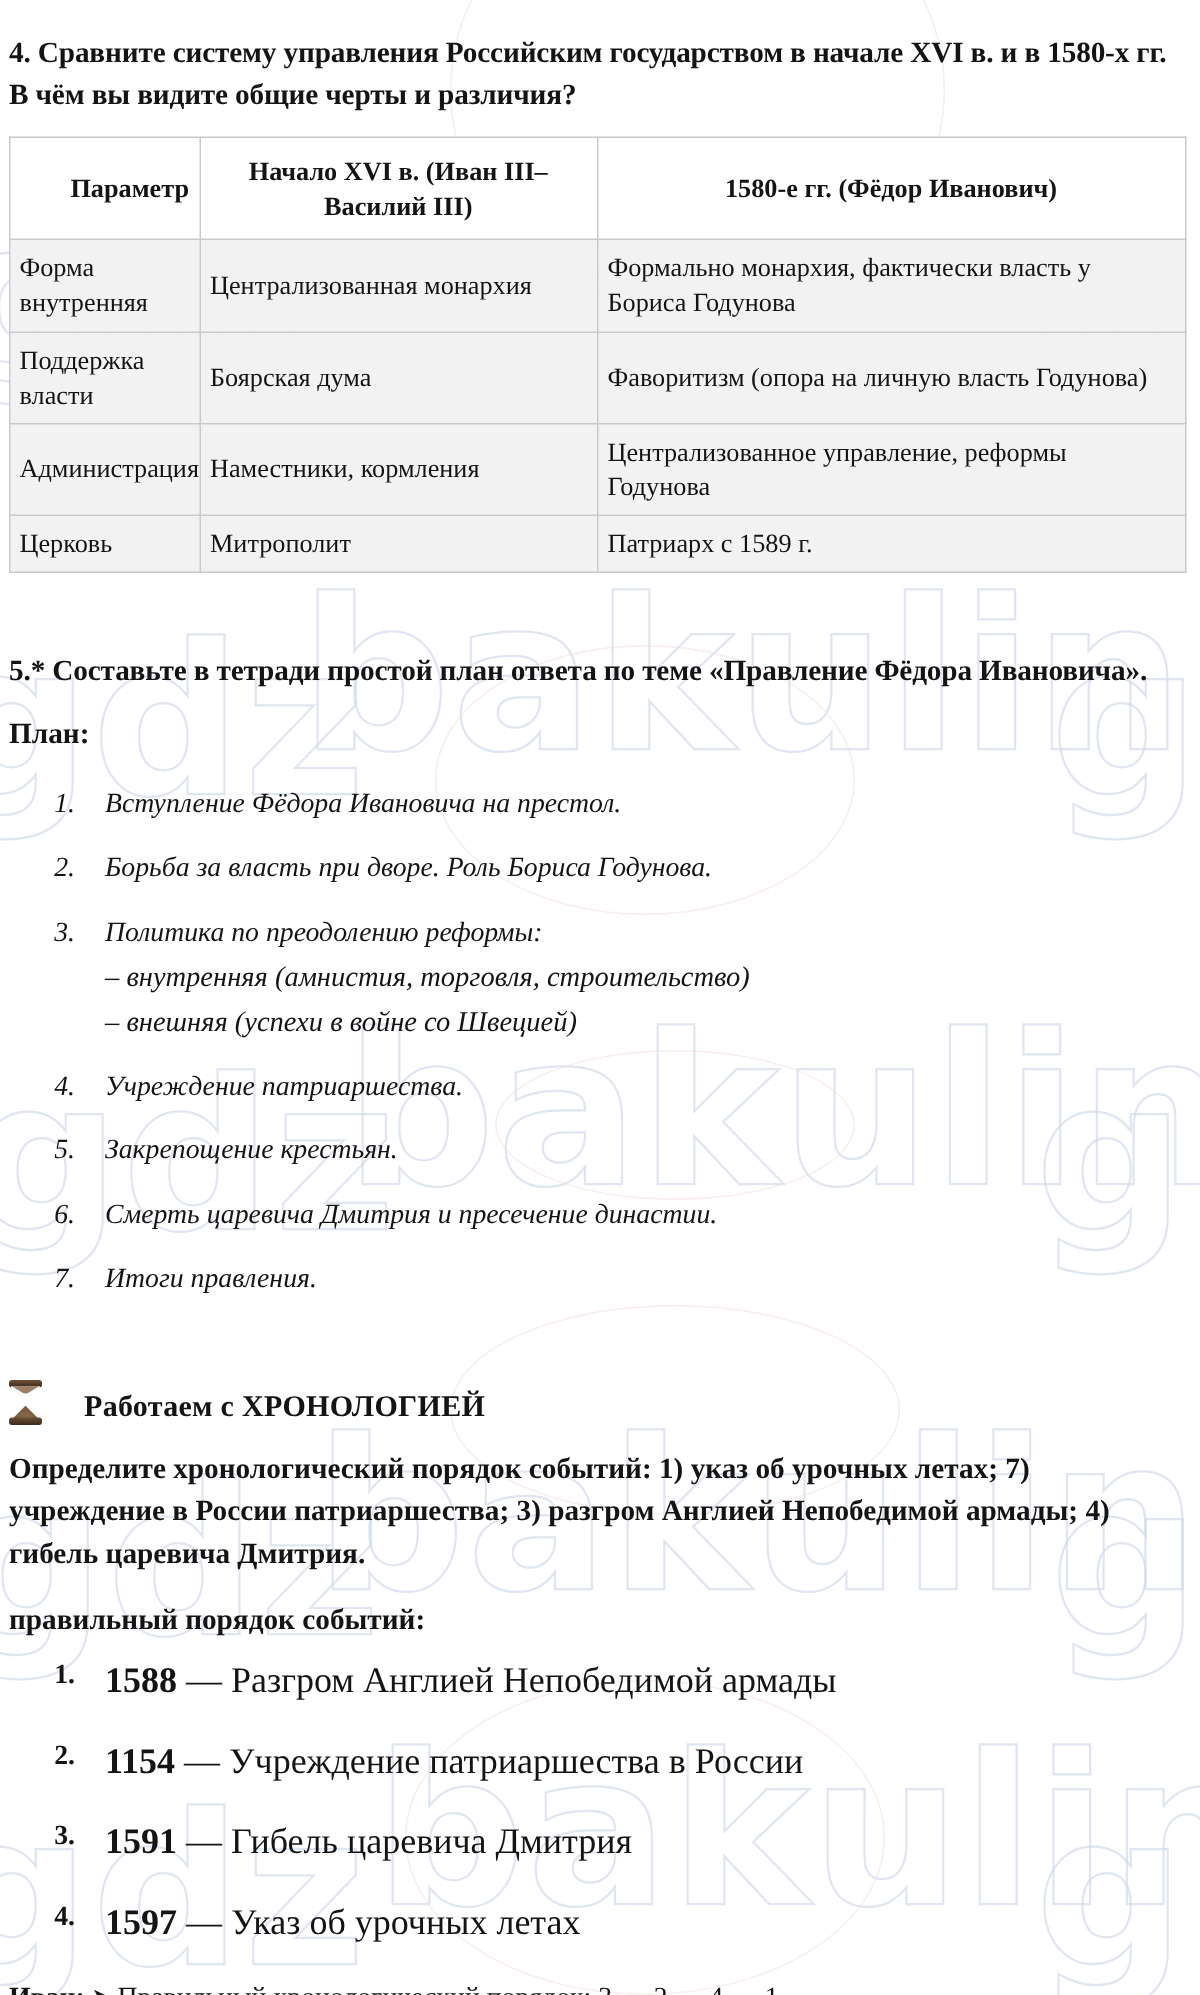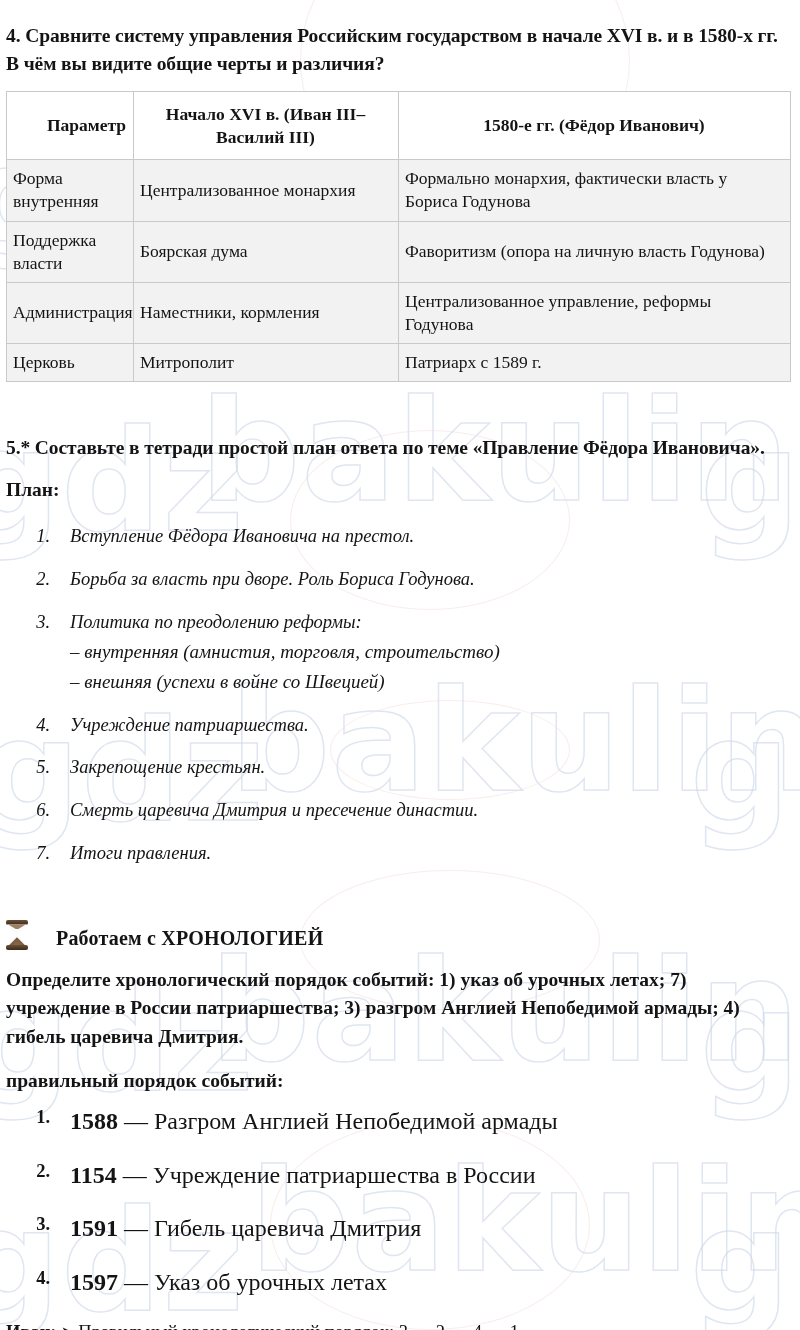--- a/index.html
+++ b/index.html
@@ -277,21 +277,21 @@
     <thead>
       <tr>
         <th class="p1">Параметр</th>
         <th>Начало XVI в. (Иван III–Василий III)</th>
         <th>1580-е гг. (Фёдор Иванович)</th>
       </tr>
     </thead>
     <tbody>
       <tr>
         <td class="cell-tall">Форма внутренняя</td>
-        <td>Централизованное монархия</td>
+        <td>Централизованная монархия</td>
         <td>Формально монархия, фактически власть у Бориса Годунова</td>
       </tr>
       <tr>
         <td class="cell-tall">Поддержка власти</td>
         <td>Боярская дума</td>
         <td>Фаворитизм (опора на личную власть Годунова)</td>
       </tr>
       <tr>
         <td class="cell-tall">Администрация</td>
         <td>Наместники, кормления</td>

